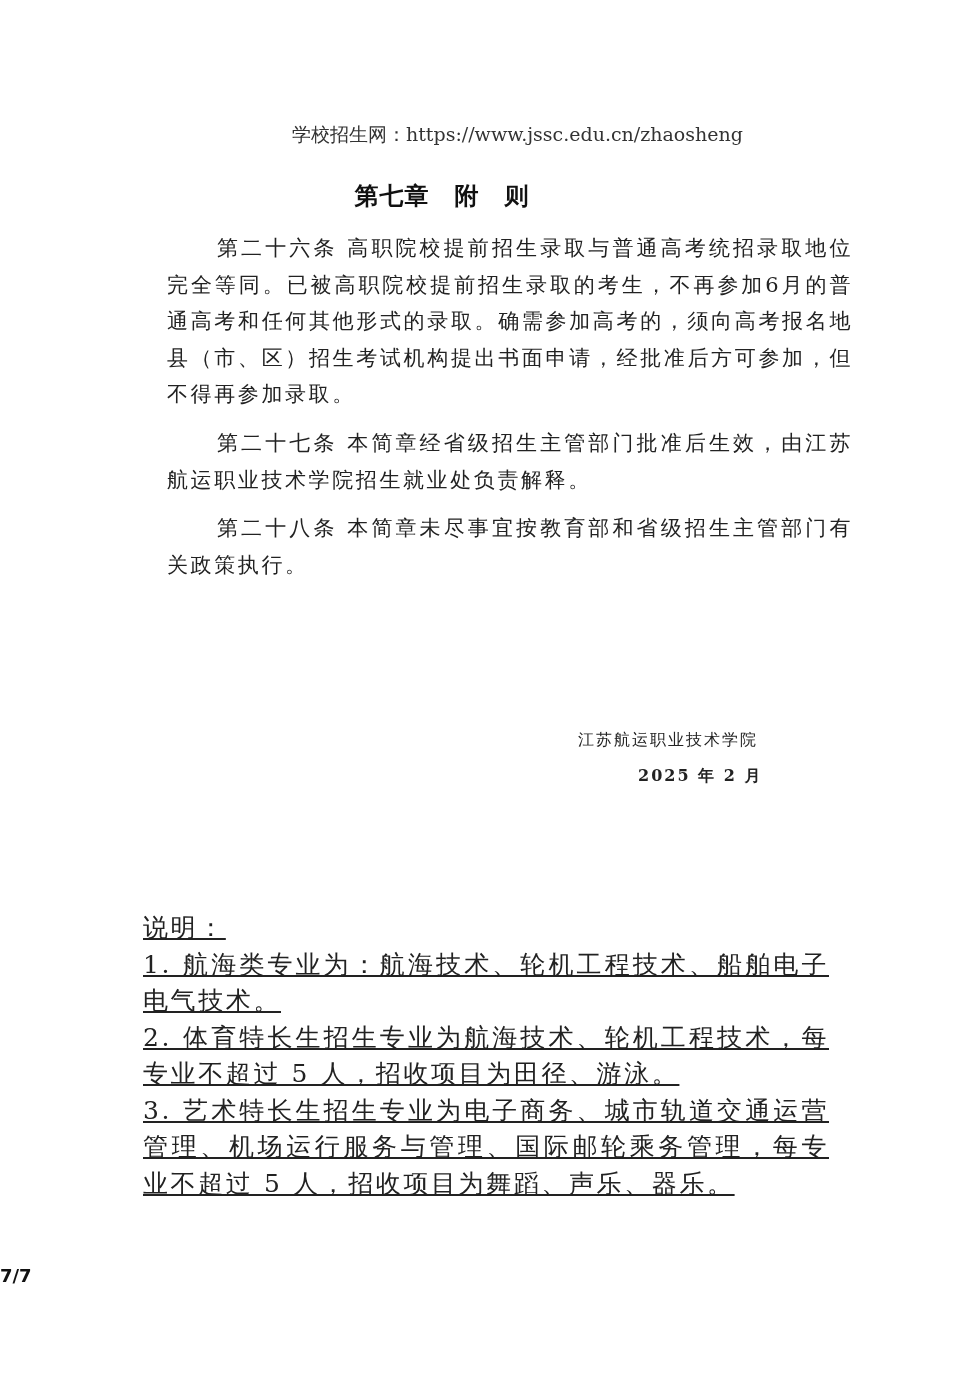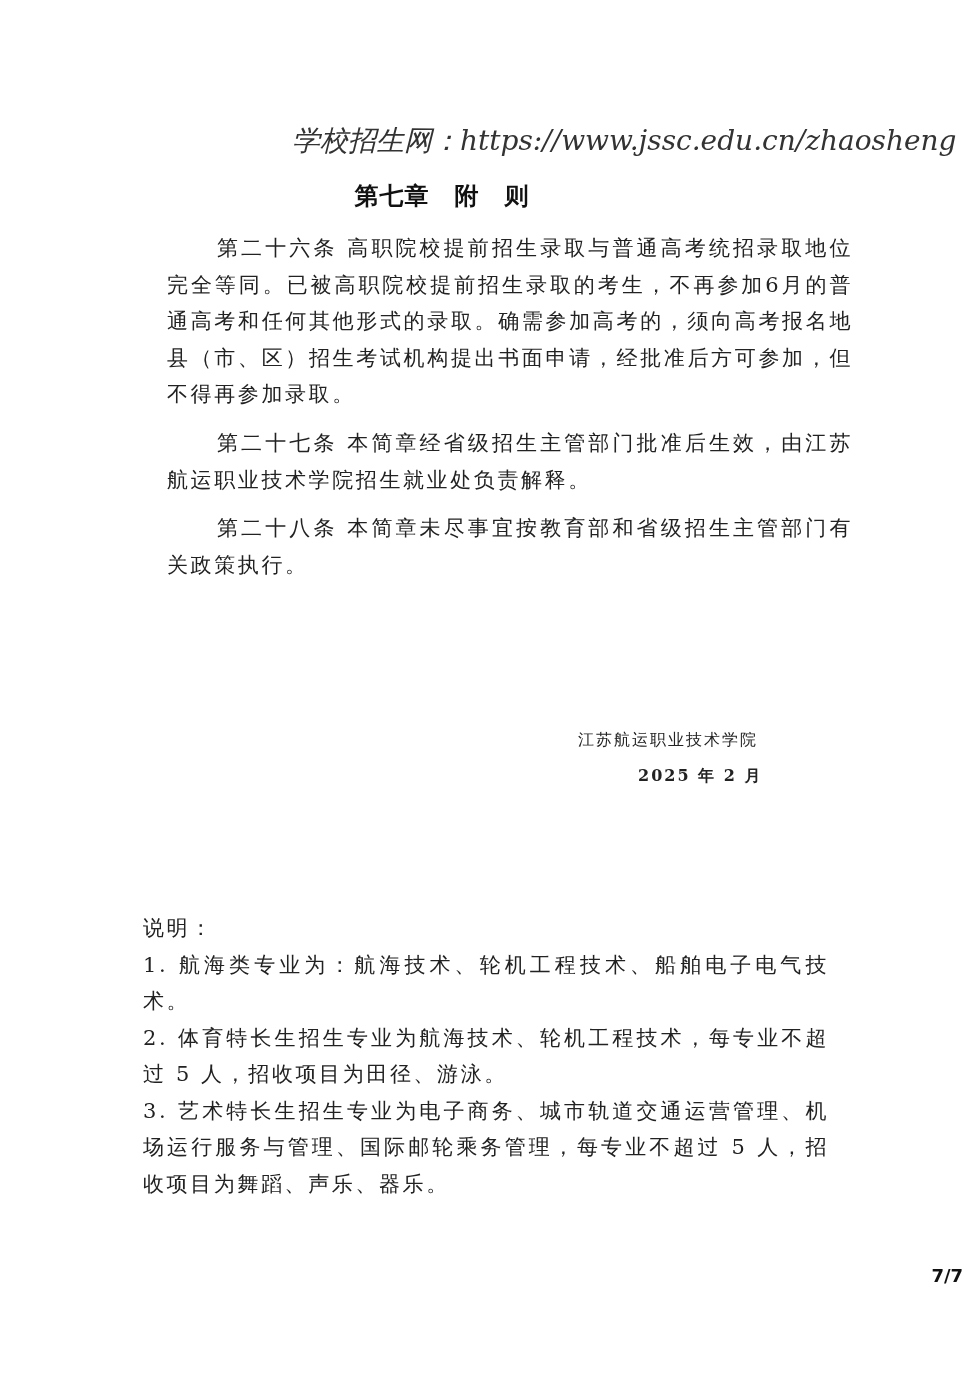--- a/index.html
+++ b/index.html
@@ -1,33 +1,33 @@
 <!DOCTYPE html>
 <html><head>
 <meta charset="utf-8">
 <style>
   html, body { margin: 0; padding: 0; background: #ffffff; }
   body { width: 963px; height: 1382px; position: relative; overflow: hidden;
          font-family: "DejaVu Serif", "Liberation Serif", serif; color: #1a1a1a; }
   .page { position: absolute; left: 0; top: 0; width: 963px; height: 1382px; }
-  .url-line { position: absolute; left: 292px; top: 122px; font-size: 28px; color: #333; white-space: nowrap; letter-spacing: 0; font-style: italic; }
+  .url-line { position: absolute; left: 292px; top: 122px; font-size: 19px; color: #333; white-space: nowrap; letter-spacing: 0; }
   .chapter-title { position: absolute; left: 0; width: 884px; top: 180px; text-align: center;
                    font-family: "DejaVu Sans", "Liberation Sans", sans-serif; font-weight: bold; font-size: 24px; color: #111; letter-spacing: 1px; }
   .para { position: absolute; left: 143px; width: 686px; font-size: 21px; line-height: 36.5px;
           text-align: justify; letter-spacing: 2.6px; color: #222; }
   .para.indent { text-indent: 50px; margin-left: 24px; }
   .p26 { top: 230px; }
   .p27 { top: 425px; }
   .p28 { top: 510px; }
   .sign { position: absolute; font-size: 16px; color: #222; white-space: nowrap; letter-spacing: 2px; }
   .sign-org { left: 578px; top: 730px; }
   .sign-date { left: 638px; top: 766px; font-weight: bold; }
-  .notes { position: absolute; left: 143px; width: 686px; top: 910px; font-size: 21px; line-height: 36.5px; letter-spacing: 2.6px; color: #222; text-align: justify; }
+  .notes { position: absolute; left: 143px; width: 686px; top: 910px; font-size: 25px; line-height: 36.5px; letter-spacing: 2.6px; color: #222; text-align: justify; text-decoration: underline; }
   .note-line { display: block; }
-  .page-num { position: absolute; left: 0; width: 963px; top: 1265px; text-align: right;
+  .page-num { position: absolute; left: 0; width: 963px; top: 1265px; text-align: left;
               font-family: "DejaVu Sans", "Liberation Sans", sans-serif; font-weight: bold; font-size: 18px; color: #111; }
 </style>
 </head>
 <body>
 
 <div class="page">
   <div class="url-line">学校招生网：https://www.jssc.edu.cn/zhaosheng</div>
 
   <div class="chapter-title">第七章　附　则</div>
 

